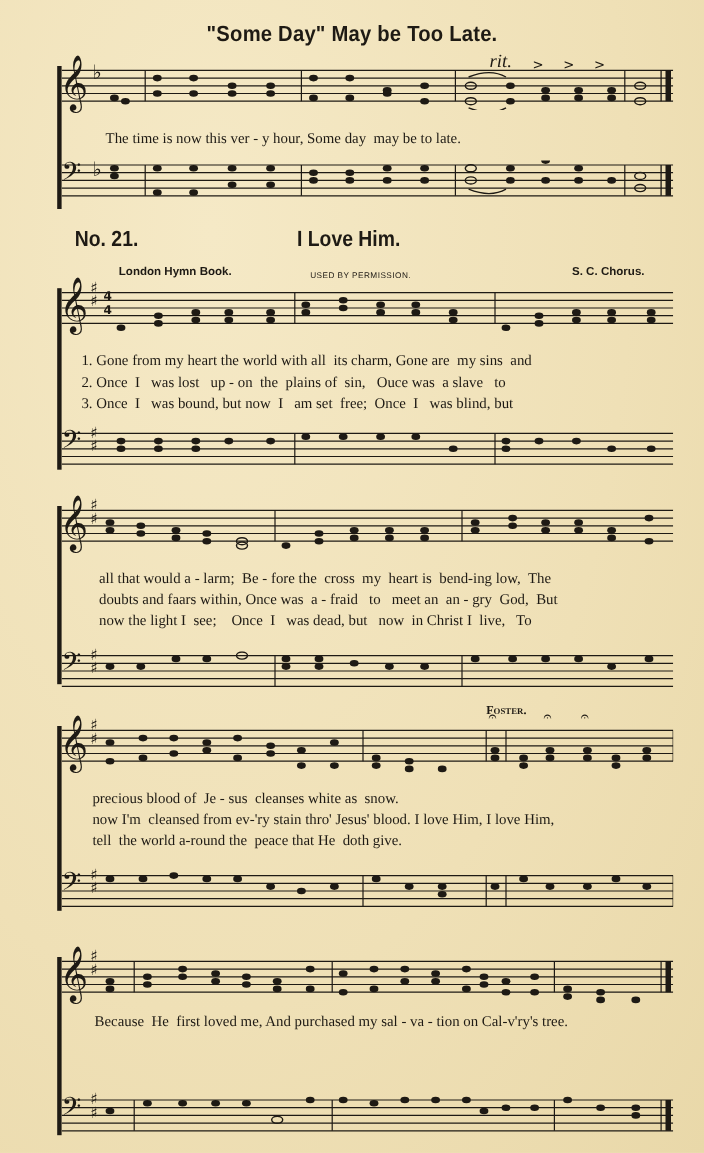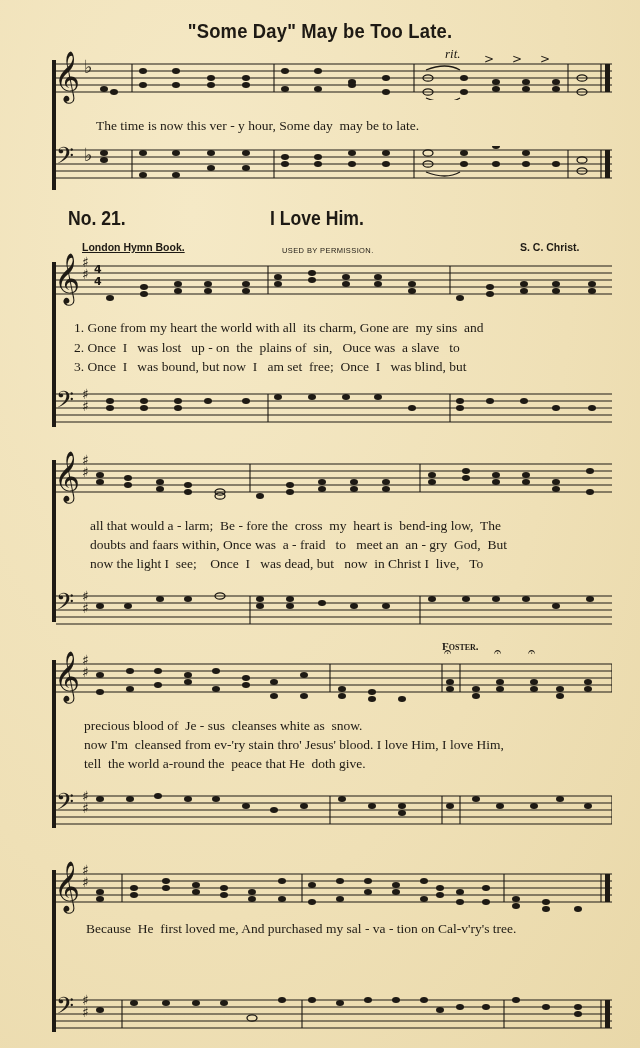--- a/index.html
+++ b/index.html
@@ -9,21 +9,21 @@
     background-image: radial-gradient(ellipse at 30% 20%, #f5e9c6 0%, #efe0b6 60%, #e9d8a9 100%);
     font-family:"Liberation Serif", serif;
     color:#1e1a14;
     position:relative;
   }
   .title-top {
     position:absolute; top:20px; left:0; width:640px; text-align:center;
     font-family:"Liberation Sans", sans-serif; font-weight:bold;
     font-size:20px; letter-spacing:0.2px; transform:scaleX(0.92);
   }
-  .mark { position:absolute; font-style:italic; font-size:13px; }
+  .mark { position:absolute; font-style:italic; font-size:17px; }
   .accent { position:absolute; font-family:"DejaVu Sans", sans-serif; font-size:12px; }
   .brace { position:absolute; left:52px; width:4px; background:#1e1a14; }
   .staff { position:absolute; left:56px; width:556px; height:33px; }
   .staff svg { position:absolute; left:0; top:0; }
   .clef { position:absolute; font-family:"DejaVu Sans", sans-serif; }
   .lyric {
     position:absolute; left:0; width:640px; font-size:13.5px; white-space:pre;
     font-family:"Liberation Serif", serif; transform-origin:left top;
   }
   .no-title {
@@ -156,23 +156,23 @@
         <ellipse cx="526" cy="25" rx="5" ry="3.2"></ellipse>
       <path d="M370 26 Q390 34 404 26"></path>
     </g>
   </svg>
   <span class="clef" style="left:0px;top:-4px;font-size:28px;">𝄢</span>
   <span class="clef" style="left:28px;top:-2px;font-size:18px;">♭</span>
 </div>
 
 <div class="no-title">No. 21.</div>
 <div class="hymn-title">I Love Him.</div>
-<div class="credit" style="left:82px;top:241px;text-decoration:underline;">London Hymn Book.</div>
+<div class="credit" style="left:108px;top:241px;">London Hymn Book.</div>
 <div class="permission" style="left:282px;top:246px;text-align:center;">USED BY PERMISSION.</div>
-<div class="credit" style="left:520px;top:241px;">S. C. Christ.</div>
+<div class="credit" style="left:520px;top:241px;">S. C. Chorus.</div>
 
 <div class="brace" style="top:262px;height:165px;"></div>
 <div class="staff" style="top:262px;">
   <svg width="556" height="40" viewBox="0 0 556 40">
     <g stroke="#1e1a14" stroke-width="1.1">
       <line x1="0" y1="4" x2="556" y2="4"></line>
         <line x1="0" y1="11" x2="556" y2="11"></line>
       <line x1="0" y1="18" x2="556" y2="18"></line>
         <line x1="0" y1="25" x2="556" y2="25"></line>
       <line x1="0" y1="32" x2="556" y2="32"></line>

